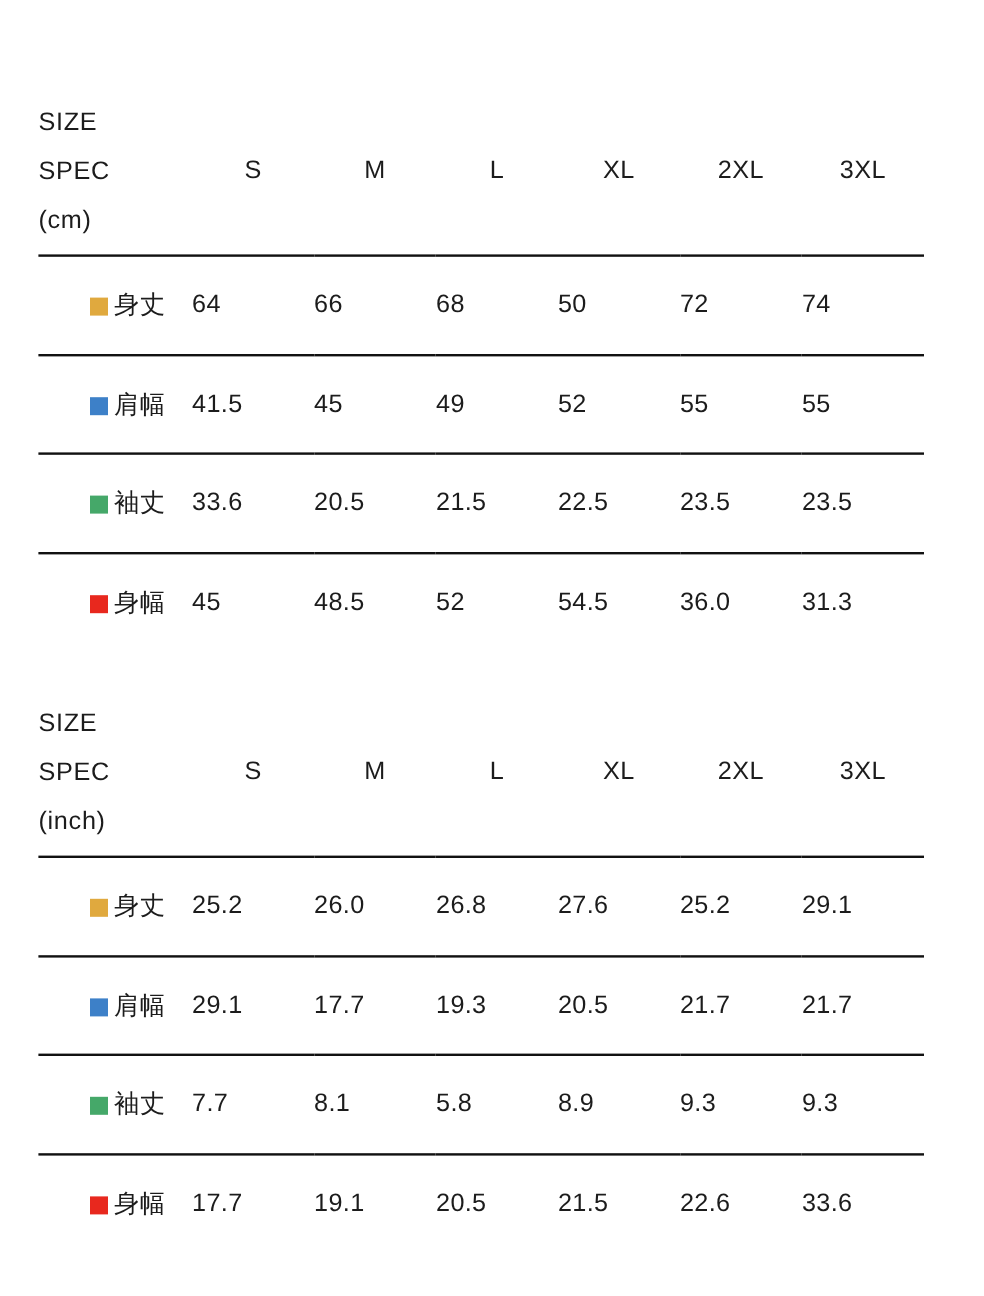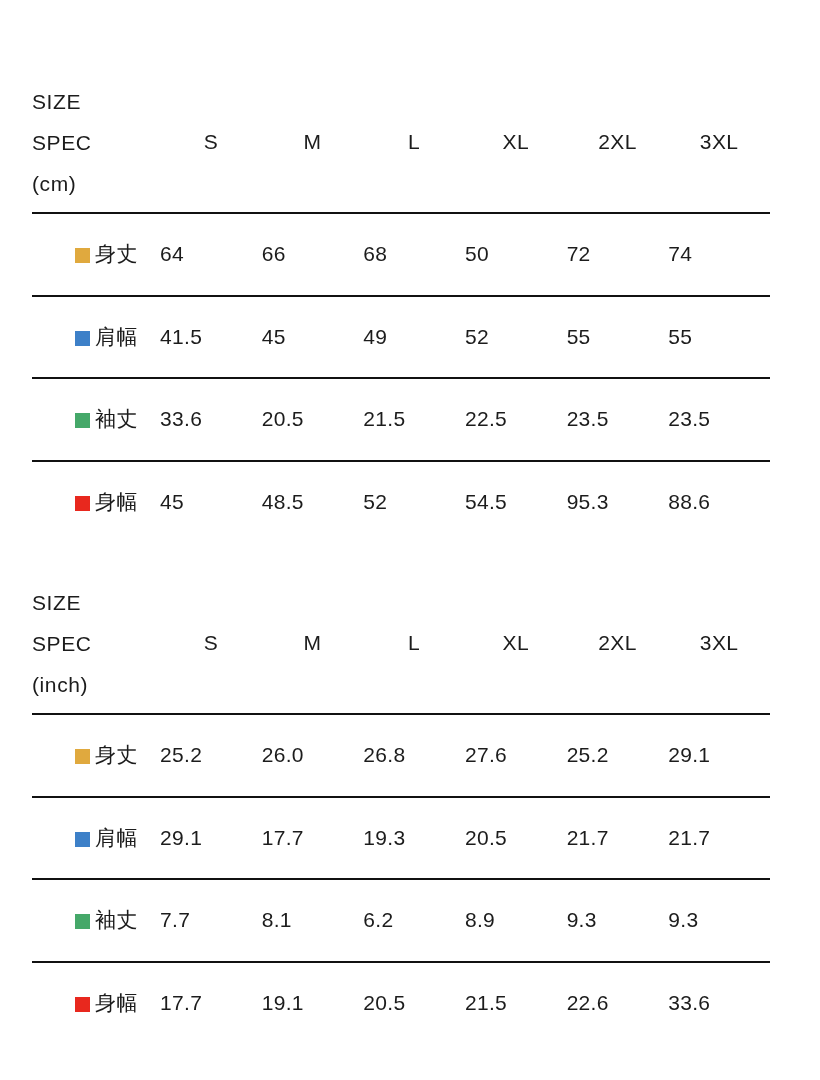--- a/index.html
+++ b/index.html
@@ -148,22 +148,22 @@
             <td class="cell-value">22.5</td>
             <td class="cell-value">23.5</td>
             <td class="cell-value">23.5</td>
           </tr>
           <tr class="data-row">
             <td class="cell-label"><span class="swatch" style="background: rgb(232, 40, 30);"></span><span class="row-label">身幅</span></td>
             <td class="cell-value">45</td>
             <td class="cell-value">48.5</td>
             <td class="cell-value">52</td>
             <td class="cell-value">54.5</td>
-            <td class="cell-value">95.3</td>
-            <td class="cell-value">88.6</td>
+            <td class="cell-value">36.0</td>
+            <td class="cell-value">31.3</td>
           </tr>
         </tbody>
     </table>
   </div>
 
   <div class="size-table" id="table-inch">
     <table class="spec">
       <colgroup>
         <col class="c-label">
         <col class="c-size">
@@ -200,21 +200,21 @@
             <td class="cell-value">17.7</td>
             <td class="cell-value">19.3</td>
             <td class="cell-value">20.5</td>
             <td class="cell-value">21.7</td>
             <td class="cell-value">21.7</td>
           </tr>
           <tr class="data-row">
             <td class="cell-label"><span class="swatch" style="background: rgb(69, 168, 105);"></span><span class="row-label">袖丈</span></td>
             <td class="cell-value">7.7</td>
             <td class="cell-value">8.1</td>
-            <td class="cell-value">6.2</td>
+            <td class="cell-value">5.8</td>
             <td class="cell-value">8.9</td>
             <td class="cell-value">9.3</td>
             <td class="cell-value">9.3</td>
           </tr>
           <tr class="data-row">
             <td class="cell-label"><span class="swatch" style="background: rgb(232, 40, 30);"></span><span class="row-label">身幅</span></td>
             <td class="cell-value">17.7</td>
             <td class="cell-value">19.1</td>
             <td class="cell-value">20.5</td>
             <td class="cell-value">21.5</td>

